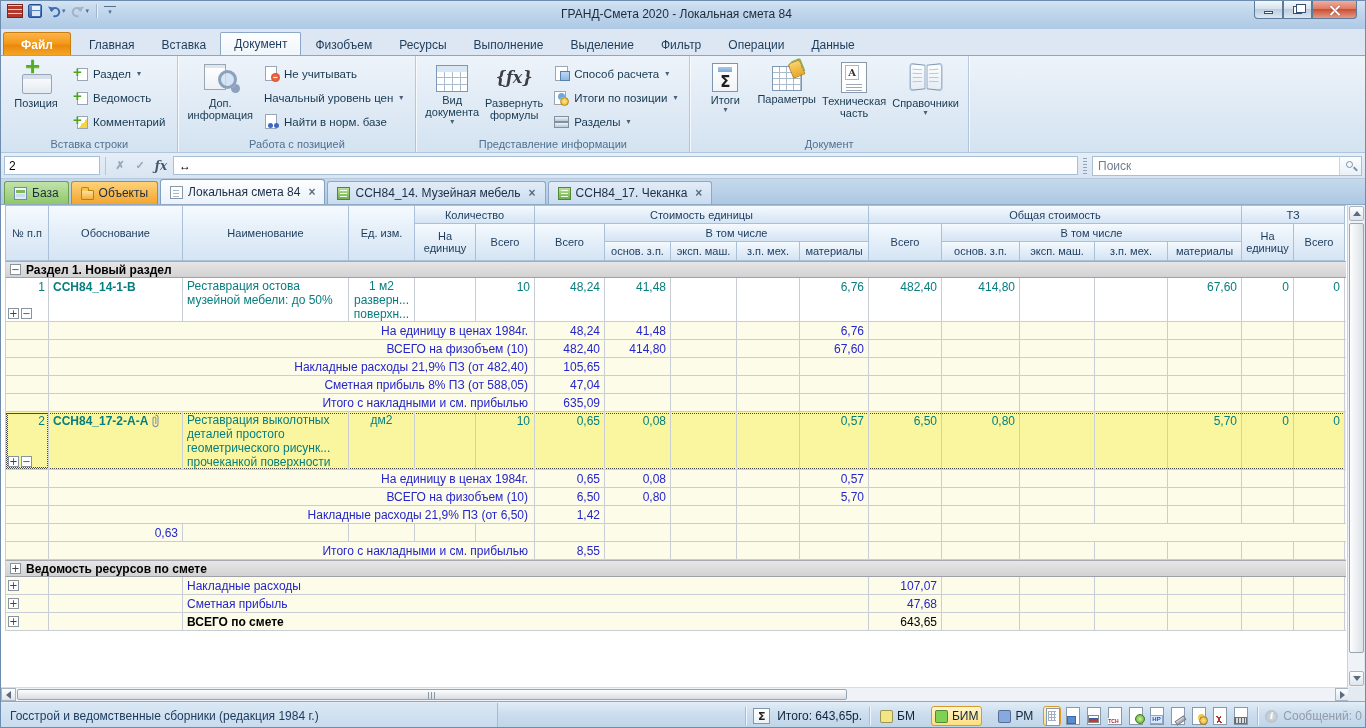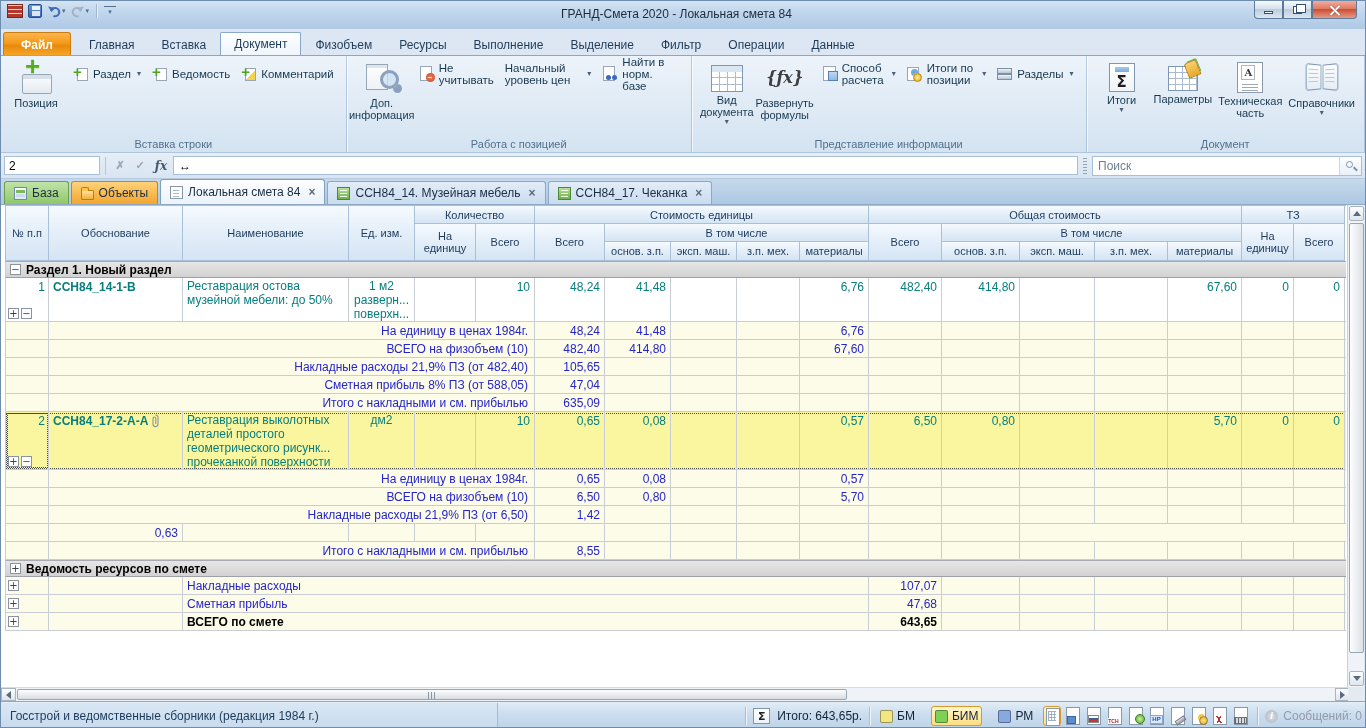--- a/index.html
+++ b/index.html
@@ -38,21 +38,21 @@
 
   
   .ribbon{position:absolute;left:0;top:54px;width:100%;height:98px;background:linear-gradient(#EDF3FA,#DFEAF5 55%,#D4E3F1);border-top:1px solid #8BA7C7;border-bottom:1px solid #AFC6DD}
   .rgroups{display:flex;height:96px}
   .rgroup{position:relative;height:96px;border-right:1px solid rgba(150,175,205,.6);box-shadow:1px 0 0 rgba(255,255,255,.7);padding:3px 6px 15px}
   .ginner{display:flex;height:78px}
   .glab{position:absolute;left:0;right:0;bottom:2px;text-align:center;font-size:11px;color:#51708F}
   .bbtn{min-width:58px;max-width:84px;padding:2px 3px;display:flex;flex-direction:column;align-items:center;border-radius:3px;cursor:default}
   .blab{font-size:11px;line-height:12px;color:#17384F;text-align:center;margin-top:2px;white-space:pre-line}
   .barr{font-size:8px;color:#4A6078;line-height:8px}
-  .gsm{display:flex;flex-direction:row;justify-content:flex-start;gap:3px;padding:4px 2px 0 4px}
+  .gsm{display:flex;flex-direction:column;justify-content:flex-start;gap:3px;padding:4px 2px 0 4px}
   .sbtn{display:flex;align-items:center;gap:5px;height:21px;padding:0 4px;font-size:11.5px;color:#17384F;border-radius:2px;cursor:default}
   .sarr{font-size:8px;color:#4A6078;margin-left:1px}
 
   
   .bic{width:36px;height:34px;position:relative;flex:0 0 auto}
   .i-position::before{content:"";position:absolute;left:4px;top:13px;width:28px;height:18px;background:linear-gradient(#FDFEFF,#E4EAF1);border:1px solid #97A6B7;border-radius:2px;box-shadow:inset 0 4px 0 #D7E0EA}
   .i-position::after{content:"+";position:absolute;left:7px;top:-8px;font:bold 26px/26px "Liberation Sans",sans-serif;color:#55AC28;text-shadow:0 1px 1px #BCE49A}
   .i-dopinfo::before{content:"";position:absolute;left:2px;top:3px;width:20px;height:24px;background:linear-gradient(#fff,#EDF1F6);border:1px solid #98A6B6;box-shadow:inset 0 3px 0 #DDE5EE}
   .i-dopinfo::after{content:"";position:absolute;right:1px;top:9px;width:13px;height:13px;border:3px solid #8CA1BB;border-radius:50%;background:rgba(205,224,243,.75);box-shadow:8px 9px 0 -5px #8CA1BB}
   .i-viewdoc{width:32px;height:27px;margin-top:4px;border:1px solid #7E97B2;background:linear-gradient(#D9E6F3,#D9E6F3) 0 0/32px 6px no-repeat,repeating-linear-gradient(90deg,transparent 0 7px,#A9BBCD 7px 8px),repeating-linear-gradient(0deg,transparent 0 6px,#A9BBCD 6px 7px),#fff}
@@ -135,21 +135,21 @@
   .numv{position:absolute;right:3px;top:2px;color:#087D7E}
   .sel .num{outline:1px dotted #4A4A4A;outline-offset:-2px}
   .exps{position:absolute;left:2px;bottom:2px;display:flex;gap:2px}
   .exp{width:11px;height:11px;border:1px solid #8A94A0;background:#fff;font:10px/9px "DejaVu Sans",sans-serif;color:#3A4450;text-align:center;display:inline-block}
   .basis{font-weight:bold;color:#087D7E;white-space:nowrap}
   .namec{color:#087D7E;white-space:pre-line;line-height:14px;padding-top:1px}
   .unitc{color:#087D7E;white-space:pre-line;line-height:14px;text-align:center;padding-top:1px}
   .sublab{grid-column:2/7;text-align:right;color:#2525CC;white-space:nowrap;padding-right:6px}
   .sumlab{grid-column:3/12;color:#2525CC;white-space:nowrap}
   .trow.bold .sumlab{color:#000;font-weight:bold}
-  .trow.bold .v{color:#000;font-weight:bold}
+  .trow.bold .v{color:#000;font-weight:normal}
   .trow.section{display:flex;align-items:center;gap:5px;padding-left:4px;background:linear-gradient(#E6E6E6,#D2D2D2);border-top:1px solid #A8ACB2;border-bottom:1px solid #9EA2A8;font-weight:bold;color:#000}
   .sumexp{position:absolute;left:2px;top:3px}
 
   
   .vscroll{position:absolute;right:1px;top:204px;width:17px;height:482px;background:#EFF3F7;border-left:1px solid #C8D2DC}
   .sarrbox{position:absolute;left:1px;width:15px;height:15px;background:linear-gradient(#FDFEFF,#DFE5EC);border:1px solid #A8B4C2;border-radius:2px;display:flex;align-items:center;justify-content:center}
   .tri-u{width:0;height:0;border-left:4px solid transparent;border-right:4px solid transparent;border-bottom:5px solid #5A6B7E}
   .tri-d{width:0;height:0;border-left:4px solid transparent;border-right:4px solid transparent;border-top:5px solid #5A6B7E}
   .tri-l{width:0;height:0;border-top:4px solid transparent;border-bottom:4px solid transparent;border-right:5px solid #5A6B7E}
   .tri-r{width:0;height:0;border-top:4px solid transparent;border-bottom:4px solid transparent;border-left:5px solid #5A6B7E}

